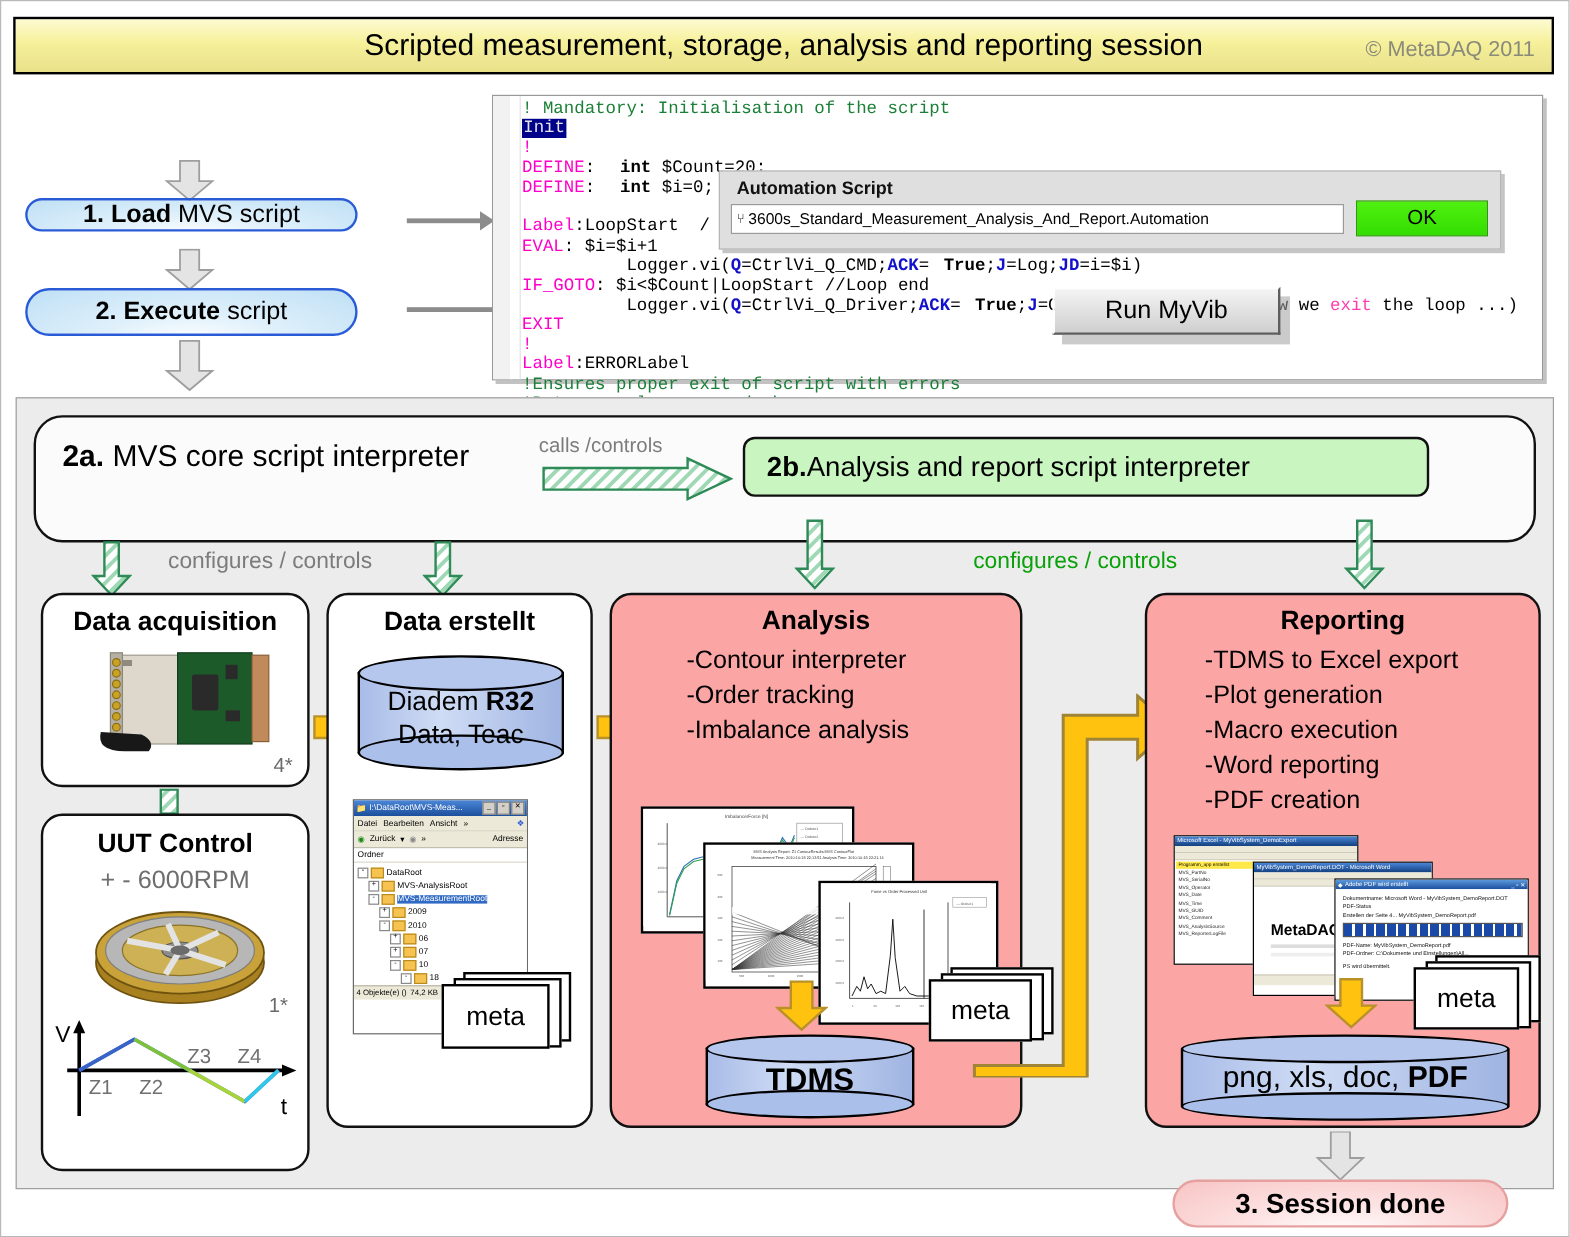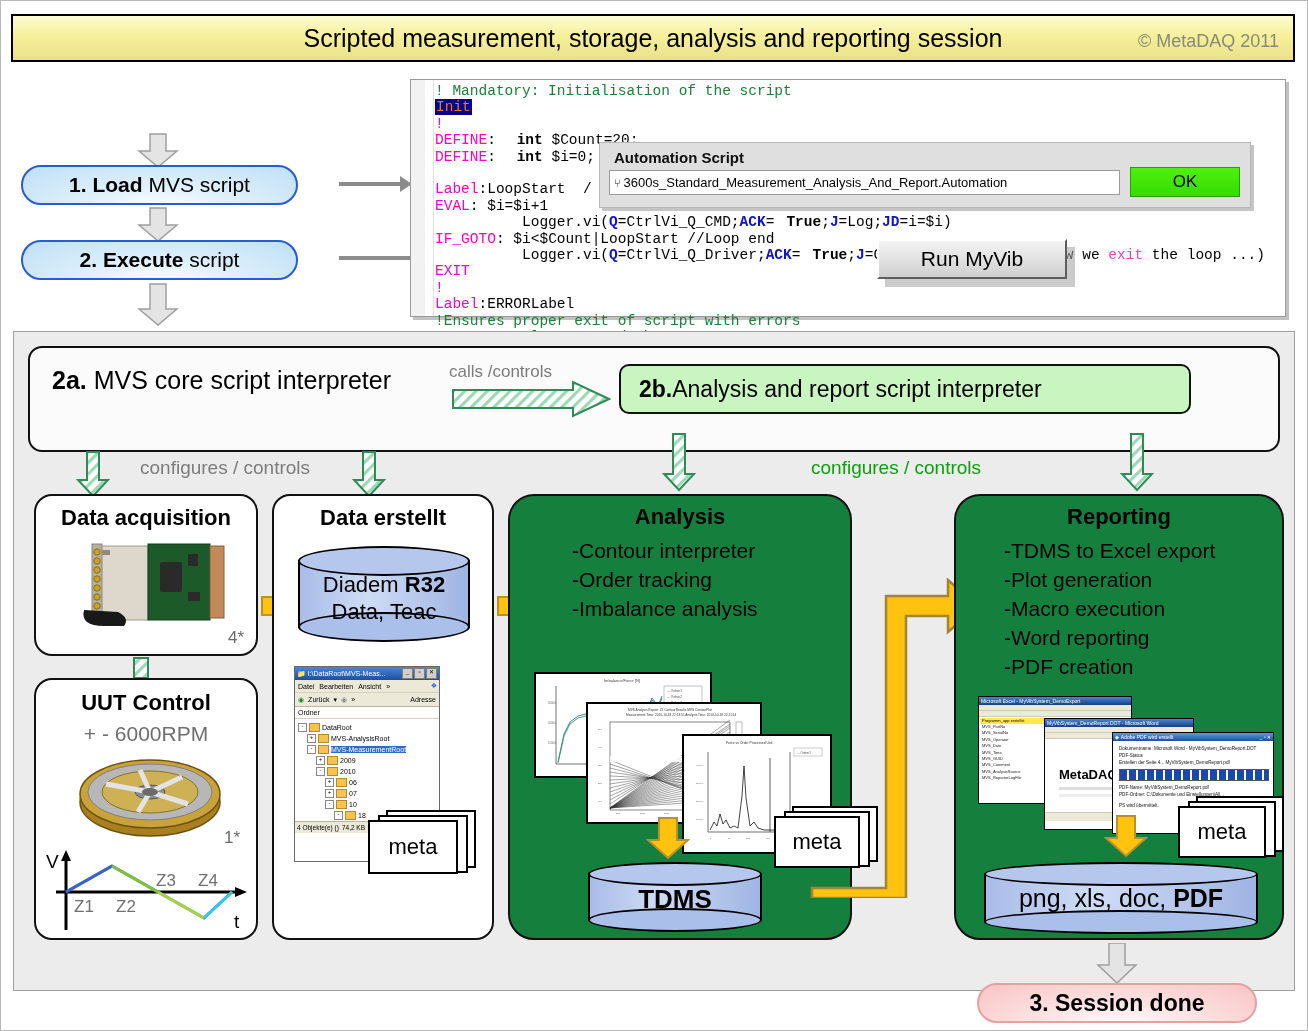--- a/index.html
+++ b/index.html
@@ -38,21 +38,21 @@
   .code-gutter{position:absolute;left:0;top:0;width:14px;height:100%;background:#f2f2f2;border-right:1px solid #cfcfcf;}
   .code-gutter2{position:absolute;left:14px;top:0;width:8px;height:100%;background:#ffffff;border-right:1px solid #e2e2e2;}
   pre.code{position:absolute;left:24px;top:3px;margin:0;
      font-family:"Liberation Mono","DejaVu Sans Mono",monospace;font-size:14.5px;line-height:16.4px;
      color:#000;white-space:pre;}
   .c-com{color:#1a7f37;}
   .c-kw{color:#ff00c8;}
   .c-blue{color:#1111cc;font-weight:bold;}
   .c-bold{font-weight:bold;color:#000;margin-left:12px;}
   .c-pink{color:#ff3db0;}
-  .sel{background:#00008b;color:#f97316;padding:0 1px;margin-top:36px;}
+  .sel{background:#00008b;color:#e5e5e5;padding:0 1px;margin-top:36px;}
 
   
   .dlg{position:absolute;left:598px;top:141px;width:652px;height:66px;
      background:#dfdfdf;border:1px solid #b6b6b6;box-sizing:border-box;
      box-shadow:3px 3px 0 rgba(140,140,140,.5);}
   .dlg-title{position:absolute;left:14px;top:6px;font-size:15px;font-weight:bold;color:#111;}
   .dlg-field{position:absolute;left:9px;top:27px;width:511px;height:25px;background:#fff;
      border:1px solid #9b9b9b;box-sizing:border-box;display:flex;align-items:center;}
   .dlg-fieldicon{font-size:11px;color:#222;margin:0 3px 0 4px;}
   .dlg-fieldtext{font-size:13px;color:#000;white-space:nowrap;overflow:hidden;}
@@ -69,35 +69,35 @@
      font-size:21px;color:#000;box-shadow:8px 8px 0 rgba(160,160,160,.55);}
 
   
   .hline{position:absolute;background:#8c8c8c;height:4px;}
   .hhead{position:absolute;width:0;height:0;border-top:8px solid transparent;border-bottom:8px solid transparent;border-left:12px solid #8c8c8c;}
 
   
   .bigbox{position:absolute;left:12px;top:330px;width:1282px;height:660px;
      background:#ececec;border:1px solid #9f9f9f;box-sizing:border-box;}
 
-  .interp{position:absolute;background:#fbfbfb;border:2px solid #111;border-radius:14px;box-sizing:border-box;}
+  .interp{position:absolute;background:#fbfbfb;border:2px solid #111;border-radius:24px;box-sizing:border-box;}
   .interp-inner{position:absolute;left:22px;top:18px;font-size:25px;color:#000;}
   .interp2{position:absolute;left:619px;top:370px;width:572px;height:48px;
      background:#c9f5c0;border:2px solid #111;border-radius:10px;box-sizing:border-box;
      display:flex;align-items:center;padding-left:18px;font-size:23px;color:#000;}
 
   .lbl-grey{position:absolute;font-size:17px;color:#7c7c7c;}
   .lbl-green{position:absolute;font-size:17px;color:#0aa10a;}
 
   
   .hatch{position:absolute;}
 
   
   .card{position:absolute;border:2px solid #111;border-radius:18px;box-sizing:border-box;background:#ffffff;}
-  .card.green{background:#15803d;border-radius:26px;}
+  .card.green{background:#fca5a5;}
   .card-title{position:absolute;width:100%;text-align:center;font-weight:bold;
      font-size:22px;color:#000;}
   .bullets{position:absolute;font-size:21px;color:#000;line-height:29px;white-space:nowrap;}
   .sup{position:absolute;font-size:17px;color:#6a6a6a;}
 
   
   .cyl{position:absolute;}
   .cyl .body{position:absolute;left:0;background:linear-gradient(to right,#a9bce8,#cfdcf5 40%,#9fb4e2);border-left:2px solid #000;border-right:2px solid #000;box-sizing:border-box;}
   .cyl .top{position:absolute;left:0;border:2px solid #000;border-radius:50%;background:#b6c7ee;box-sizing:border-box;}
   .cyl .bot{position:absolute;left:0;border:2px solid #000;border-radius:50%;background:#aabfe9;box-sizing:border-box;}
@@ -155,21 +155,21 @@
     <div class="copyright">© MetaDAQ 2011</div>
   </div>
 
 
   <div class="garrow" style="left:136px;top:132px;">
     <svg width="42" height="36" viewBox="0 0 42 36">
         <path d="M13 1 H29 V18 H40 L21 34 L2 18 H13 Z" fill="#e4e4e4" stroke="#9e9e9e" stroke-width="1.5"></path>
       </svg>
   </div>
 
-  <div class="pill pill-blue" style="left:20px;top:164px;width:277px;height:40px;">
+  <div class="pill pill-blue" style="left:20px;top:164px;width:277px;height:28px;">
     <span class="t"><b class="b">1. Load</b><span> MVS script</span></span>
   </div>
 
   <div class="garrow" style="left:136px;top:206px;">
     <svg width="42" height="36" viewBox="0 0 42 36">
         <path d="M13 1 H29 V18 H40 L21 34 L2 18 H13 Z" fill="#e4e4e4" stroke="#9e9e9e" stroke-width="1.5"></path>
       </svg>
   </div>
 
   <div class="pill pill-blue" style="left:20px;top:239px;width:277px;height:40px;">
@@ -299,21 +299,21 @@
       </div>
       <div class="sup" style="right:12px;bottom:6px;">4*</div>
     </div>
 
     <div class="hatch" style="left:114px;top:325px;">
       <svg width="26" height="22" viewBox="0 0 26 22">
           <rect x="6" y="1" width="14" height="20" fill="url(#hg)" stroke="#2e8b57" stroke-width="2"></rect>
         </svg>
     </div>
 
-    <div class="card" style="left:20px;top:346px;width:224px;height:262px;">
+    <div class="card" style="left:20px;top:346px;width:224px;height:298px;">
       <div class="card-title" style="top:10px;">UUT Control</div>
       <div style="position:absolute;width:100%;text-align:center;top:42px;font-size:21px;color:#6e6e6e;">+ - 6000RPM</div>
       <div class="wheel" style="left:40px;top:70px;">
         <svg width="148" height="92" viewBox="0 0 148 92">
           <ellipse cx="74" cy="52" rx="70" ry="34" fill="#a8801f" stroke="#6d5210" stroke-width="1.5"></ellipse>
           <ellipse cx="74" cy="44" rx="70" ry="34" fill="#c9a33a" stroke="#6d5210" stroke-width="1.5"></ellipse>
           <ellipse cx="74" cy="42" rx="62" ry="28" fill="#b7b7b7" stroke="#7f7f7f"></ellipse>
           <ellipse cx="74" cy="42" rx="48" ry="21" fill="#cdb154" stroke="#8a7226"></ellipse>
           <ellipse cx="74" cy="42" rx="15" ry="7" fill="#8c8c8c" stroke="#555"></ellipse>
           <g stroke="#e3e3e3" stroke-width="5" fill="none">

